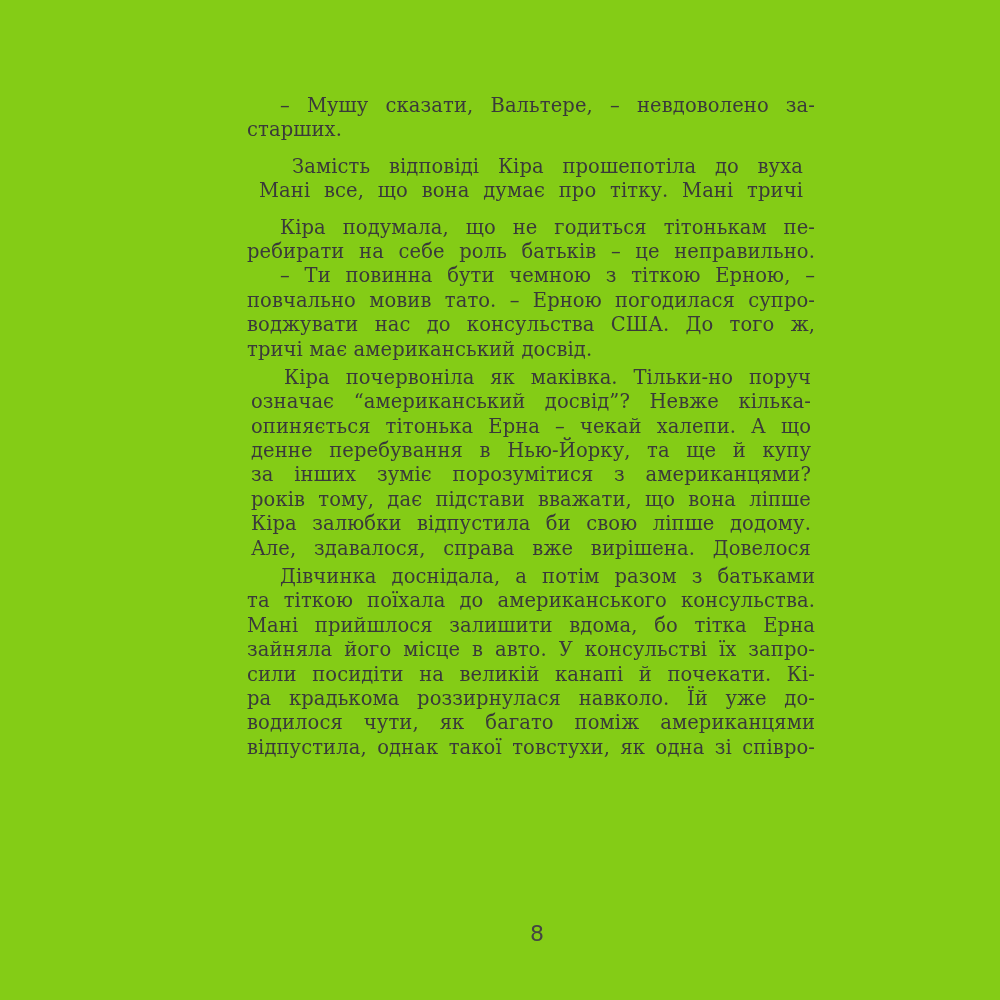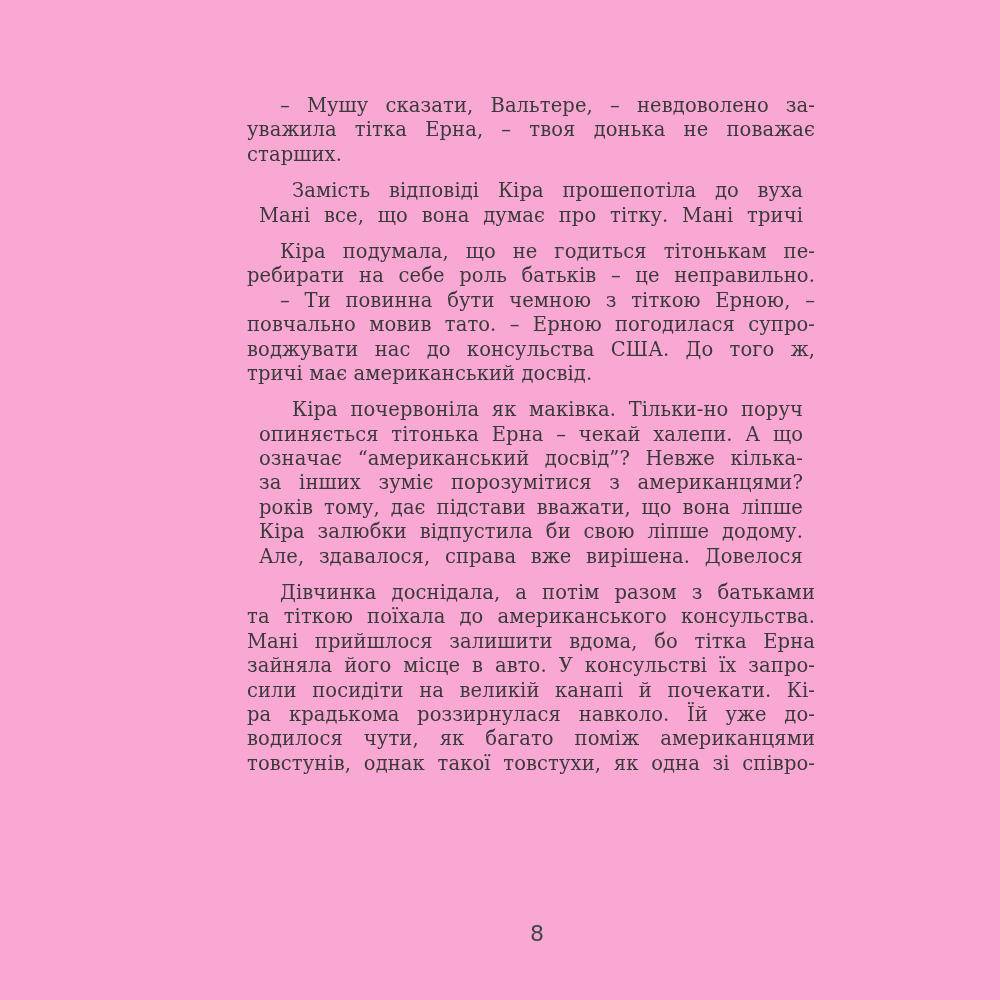--- a/index.html
+++ b/index.html
@@ -7,21 +7,21 @@
     width: 1000px; height: 1000px;
     background: #fdfdfb;
     position: relative;
     overflow: hidden;
     font-family: "DejaVu Serif", "Liberation Serif", serif;
     color: #3a3a3a;
   }
   .page {
     position: absolute;
     left: 0; top: 0; width: 1000px; height: 1000px;
-    background: #f9a8d4;
+    background: #84cc16;
   }
   .text-block {
     position: absolute;
     left: 247px;
     top: 94px;
     width: 568px;
   }
   .line {
     display: block;
     height: 24.4px;
@@ -47,58 +47,58 @@
   }
 </style>
 </head>
 <body>
 
 <div class="page">
   <div class="text-block">
 
     <p style="margin:0">
       <span class="line indent">– Мушу сказати, Вальтере, – невдоволено за-</span>
-      <span class="line">уважила тітка Ерна, – твоя донька не поважає</span>
       <span class="line last">старших.</span>
     </p>
 
     <p style="margin:12px">
       <span class="line indent">Замість відповіді Кіра прошепотіла до вуха</span>
       <span class="line">Мані все, що вона думає про тітку. Мані тричі</span>
     </p>
 
     <p style="margin:0">
       <span class="line indent">Кіра подумала, що не годиться тітонькам пе-</span>
       <span class="line">ребирати на себе роль батьків – це неправильно.</span>
     </p>
 
     <p style="margin:0">
       <span class="line indent">– Ти повинна бути чемною з тіткою Ерною, –</span>
       <span class="line">повчально мовив тато. – Ерною погодилася супро-</span>
       <span class="line">воджувати нас до консульства США. До того ж,</span>
       <span class="line last">тричі має американський досвід.</span>
     </p>
 
-    <p style="margin:12px">
+    <p style="margin:4px">
       <span class="line indent">Кіра почервоніла як маківка. Тільки-но поруч</span>
+      <span class="line">означає “американський досвід”? Невже кілька-</span>
       <span class="line">опиняється тітонька Ерна – чекай халепи. А що</span>
-      <span class="line">означає “американський досвід”? Невже кілька-</span>
+      <span class="line">денне перебування в Нью-Йорку, та ще й купу</span>
       <span class="line">за інших зуміє порозумітися з американцями?</span>
       <span class="line">років тому, дає підстави вважати, що вона ліпше</span>
       <span class="line">Кіра залюбки відпустила би свою ліпше додому.</span>
       <span class="line">Але, здавалося, справа вже вирішена. Довелося</span>
     </p>
 
     <p style="margin:0">
       <span class="line indent">Дівчинка доснідала, а потім разом з батьками</span>
       <span class="line">та тіткою поїхала до американського консульства.</span>
       <span class="line">Мані прийшлося залишити вдома, бо тітка Ерна</span>
       <span class="line">зайняла його місце в авто. У консульстві їх запро-</span>
       <span class="line">сили посидіти на великій канапі й почекати. Кі-</span>
       <span class="line">ра крадькома роззирнулася навколо. Їй уже до-</span>
       <span class="line">водилося чути, як багато поміж американцями</span>
-      <span class="line">товстунів, однак такої товстухи, як одна зі співро-</span>
+      <span class="line">відпустила, однак такої товстухи, як одна зі співро-</span>
     </p>
 
   </div>
 
   <div class="page-number">8</div>
 </div>
 
 </body></html>

